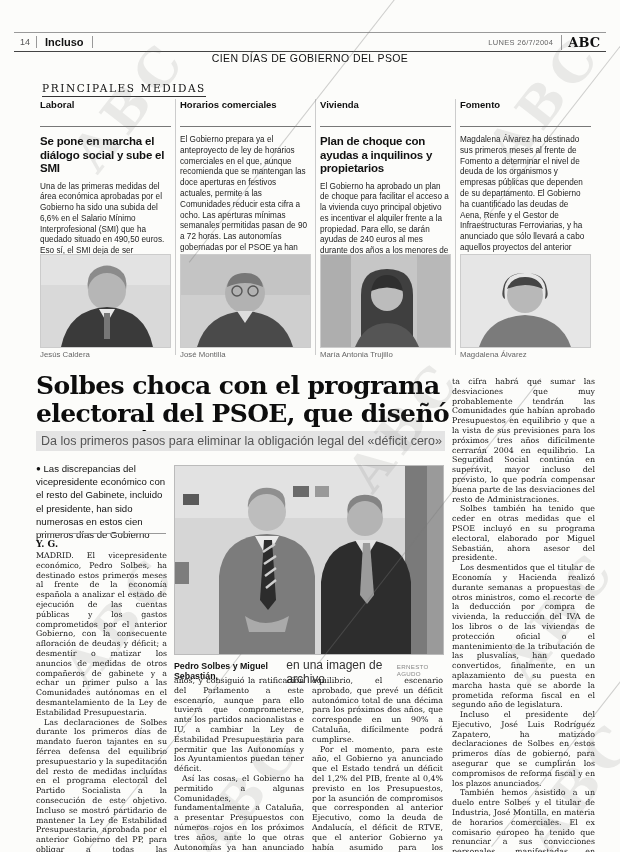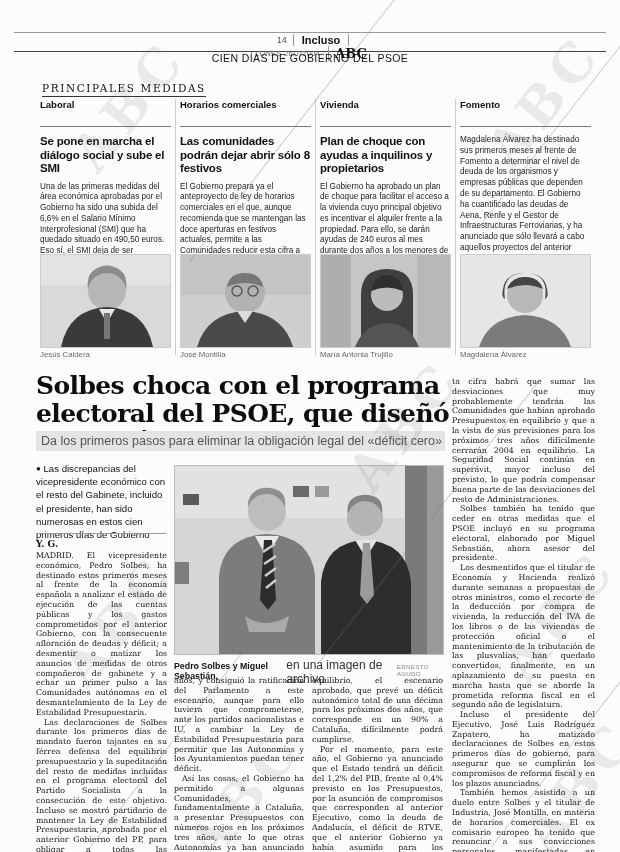--- a/index.html
+++ b/index.html
@@ -9,21 +9,21 @@
   
   .wm{position:absolute;font-family:"DejaVu Serif",serif;font-size:52px;font-weight:bold;
       color:rgba(110,110,110,0.13);letter-spacing:7px;transform:rotate(-52deg);
       pointer-events:none;z-index:5;}
   .wm-slash{position:absolute;height:1px;background:rgba(120,120,120,0.35);
       transform:rotate(-52deg);pointer-events:none;z-index:5;}
 
   
   .hdr{position:absolute;top:32px;left:14px;right:14px;height:16px;
        border-top:1px solid #999;border-bottom:1px solid #444;
-       display:flex;align-items:center;justify-content:space-between;padding:1px 0;flex-direction:column;}
+       display:flex;align-items:center;justify-content:space-between;padding:1px 0;}
   .hdr-left,.hdr-right{display:flex;align-items:center;height:100%;}
   .hdr-page{font-size:9px;color:#555;padding:0 6px;}
   .hdr-sec{font-weight:bold;font-size:11px;padding:0 8px;border-left:1px solid #999;border-right:1px solid #999;}
   .hdr-date{font-size:7.5px;color:#666;padding:0 8px;letter-spacing:0.3px;}
   .hdr-brand{font-family:"DejaVu Serif",serif;font-weight:bold;font-size:13px;padding:0 6px;border-left:1px solid #999;}
   .strap{position:absolute;top:52px;left:0;right:0;text-align:center;
          font-size:10.5px;font-weight:normal;letter-spacing:0.4px;}
 
   
   .m-title{position:absolute;top:82px;left:42px;font-family:"DejaVu Serif",serif;
@@ -110,21 +110,20 @@
         <path d="M20 92 q8 -38 46 -40 q38 2 46 40z" fill="#3a3a3a"></path>
         <path d="M58 54 h16 l-8 14z" fill="#e8e8e8"></path>
         <rect x="63" y="58" width="6" height="26" fill="#777"></rect>
       </svg>
     </div>
     <div class="m-cap">Jesús Caldera</div>
   </div>
 
   <div class="m-col" style="left:180px;">
     <div class="m-kicker">Horarios comerciales</div>
-    <div class="m-head">Las comunidades podrán dejar abrir sólo 8 festivos</div>
     <div class="m-body">El Gobierno prepara ya el anteproyecto de ley de horarios comerciales en el que, aunque recomienda que se mantengan las doce aperturas en festivos actuales, permite a las Comunidades reducir esta cifra a ocho. Las aperturas mínimas semanales permitidas pasan de 90 a 72 horas. Las autonomías gobernadas por el PSOE ya han anunciado que recortarán las aperturas. El tripartito catalán ya ha aprobado una norma en este sentido.</div>
     <div class="m-photo">
       <svg width="129" height="92" viewBox="0 0 129 92">
         <rect width="129" height="92" fill="#cfcfcf"></rect>
         <rect width="129" height="40" fill="#c4c4c4"></rect>
         <circle cx="64" cy="38" r="20" fill="#b2b2b2"></circle>
         <path d="M46 32 q2 -14 18 -14 q16 0 18 14 q-18 -8 -36 0z" fill="#777"></path>
         <circle cx="56" cy="36" r="5" fill="none" stroke="#555" stroke-width="1.4"></circle>
         <circle cx="72" cy="36" r="5" fill="none" stroke="#555" stroke-width="1.4"></circle>
         <path d="M16 92 q10 -34 48 -36 q38 2 48 36z" fill="#4a4a4a"></path>

